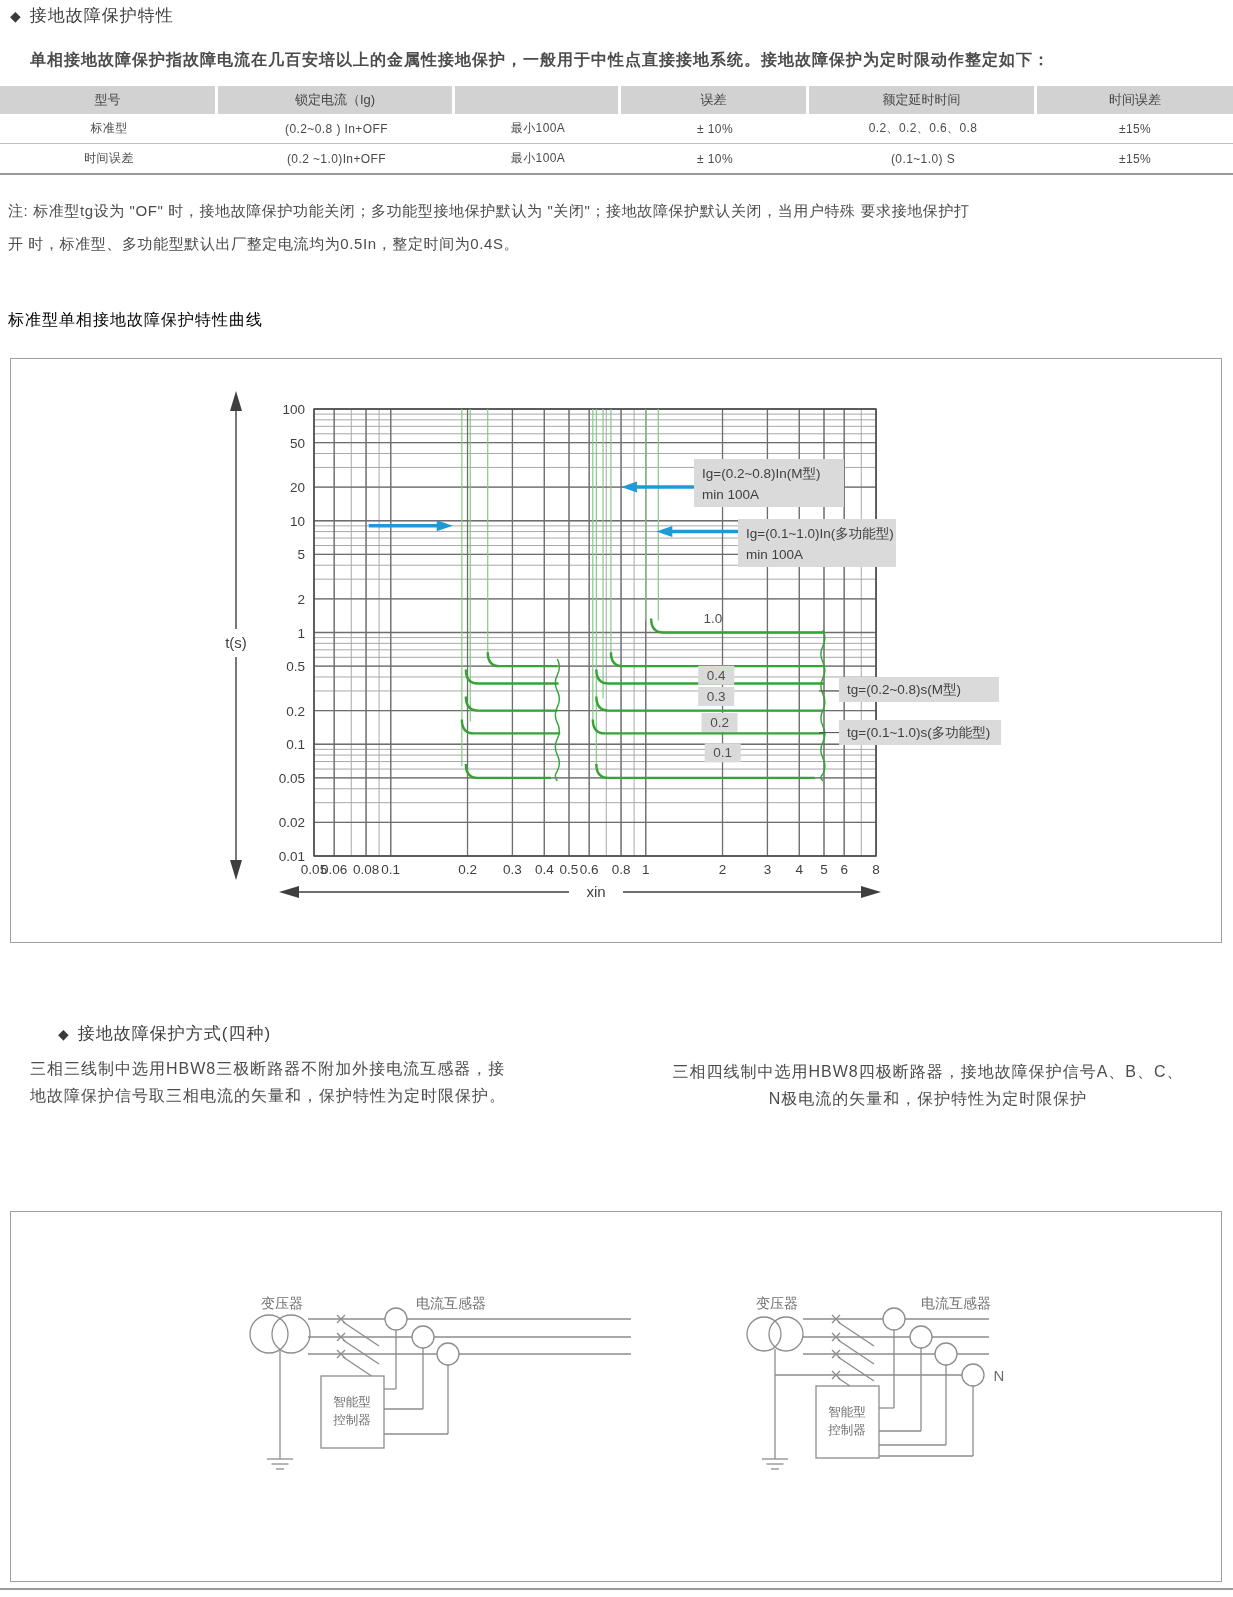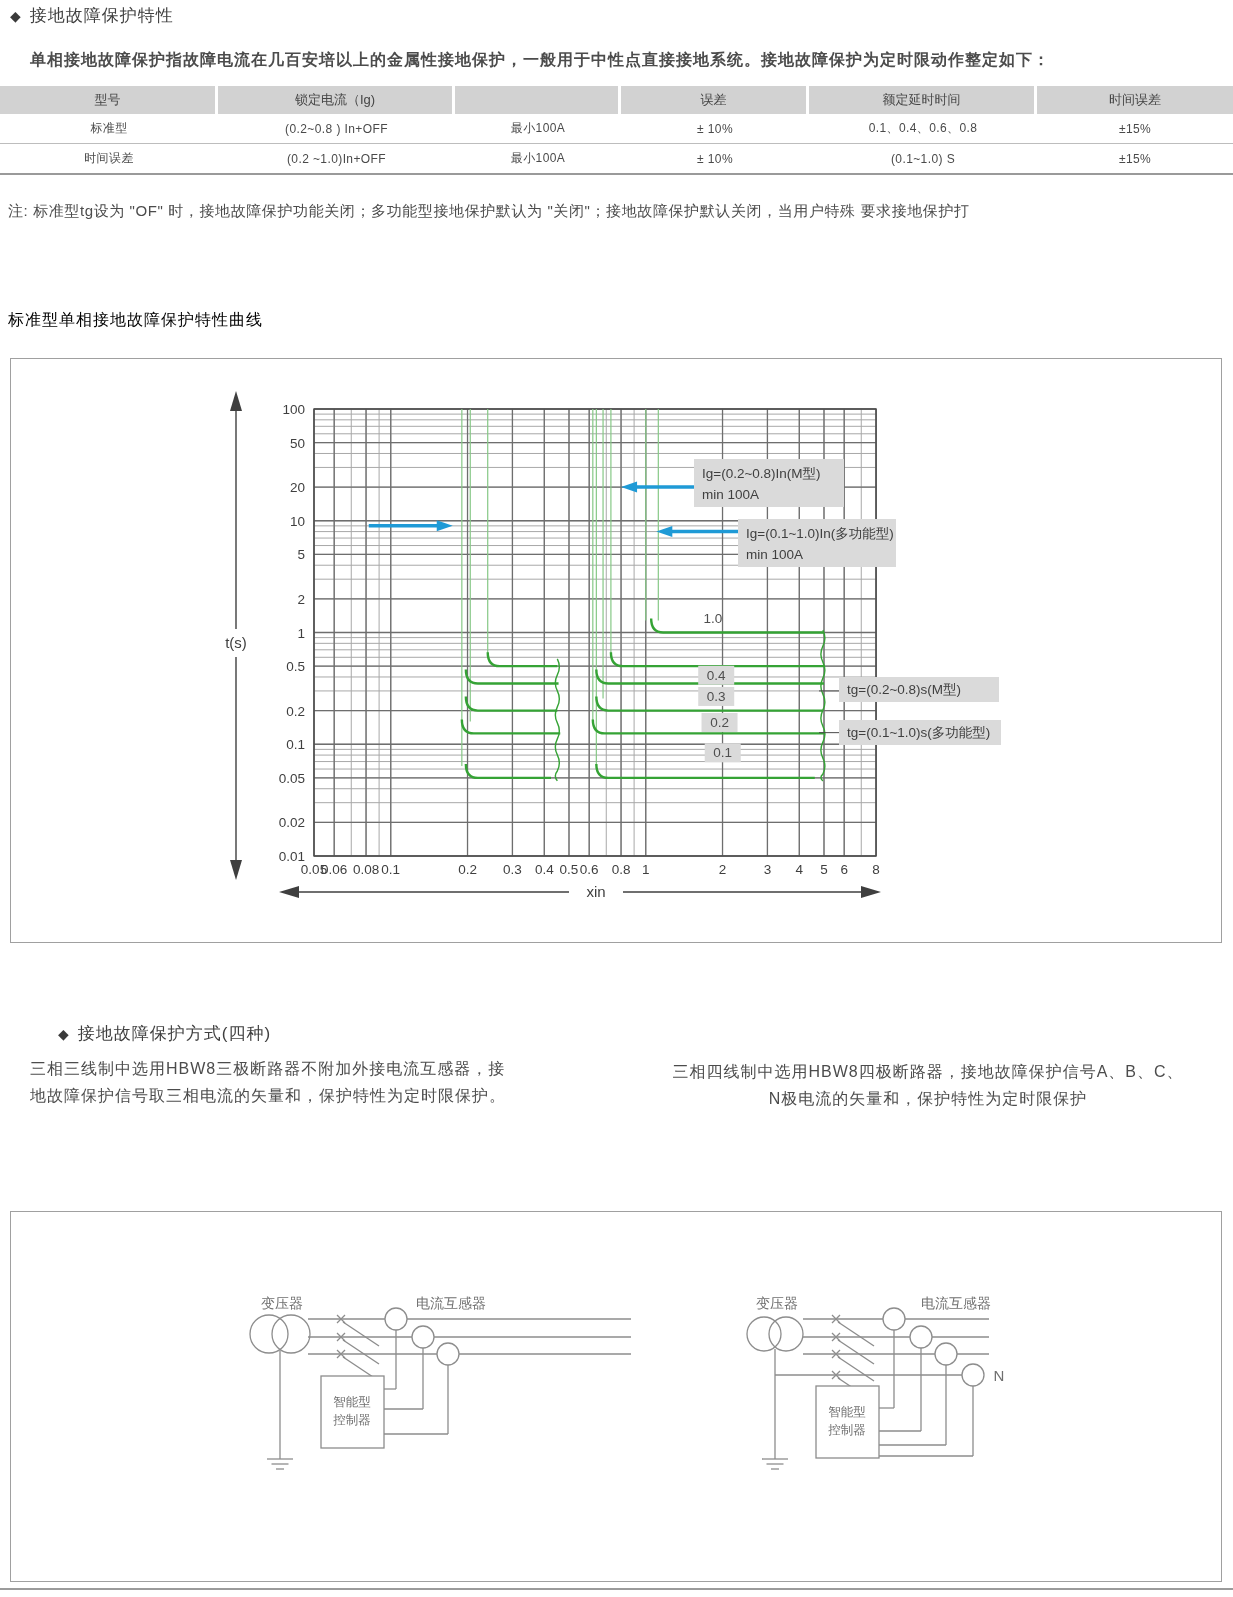--- a/index.html
+++ b/index.html
@@ -43,36 +43,37 @@
       <div class="cell">误差</div>
       <div class="cell">额定延时时间</div>
       <div class="cell">时间误差</div>
     </div>
   <div class="tbl-body" id="tbl-body">
       <div class="tbl-row">
         <div class="cell">标准型</div>
         <div class="cell">(0.2~0.8 ) In+OFF</div>
         <div class="cell">最小100A</div>
         <div class="cell">± 10%</div>
-        <div class="cell">0.1、0.4、0.6、0.8</div>
+        <div class="cell">0.2、0.2、0.6、0.8</div>
         <div class="cell">±15%</div>
       </div>
       <div class="tbl-row">
         <div class="cell">时间误差</div>
         <div class="cell">(0.2 ~1.0)In+OFF</div>
         <div class="cell">最小100A</div>
         <div class="cell">± 10%</div>
         <div class="cell">(0.1~1.0) S</div>
         <div class="cell">±15%</div>
       </div>
     </div>
 </div>
 
 <div class="abs note" style="left:8px;top:194px;width:1215px;">
   <div>注: 标准型tg设为 "OF" 时，接地故障保护功能关闭；多功能型接地保护默认为 "关闭"；接地故障保护默认关闭，当用户特殊 要求接地保护打</div>
+  <div>开 时，标准型、多功能型默认出厂整定电流均为0.5In，整定时间为0.4S。</div>
 </div>
 
 <div class="abs chart-title" style="left:8px;top:310px;">标准型单相接地故障保护特性曲线</div>
 
 <div class="abs frame-box" style="left:10px;top:358px;width:1210px;height:583px;">
   <svg id="chart-svg" width="1210" height="583">
       <g>
         <line x1="303" y1="50" x2="303" y2="497" stroke="#a8a8a8" stroke-width="1"></line>
         <line x1="323.1912177421443" y1="50" x2="323.1912177421443" y2="497" stroke="#a8a8a8" stroke-width="1"></line>
         <line x1="340.2626490979507" y1="50" x2="340.2626490979507" y2="497" stroke="#a8a8a8" stroke-width="1"></line>

